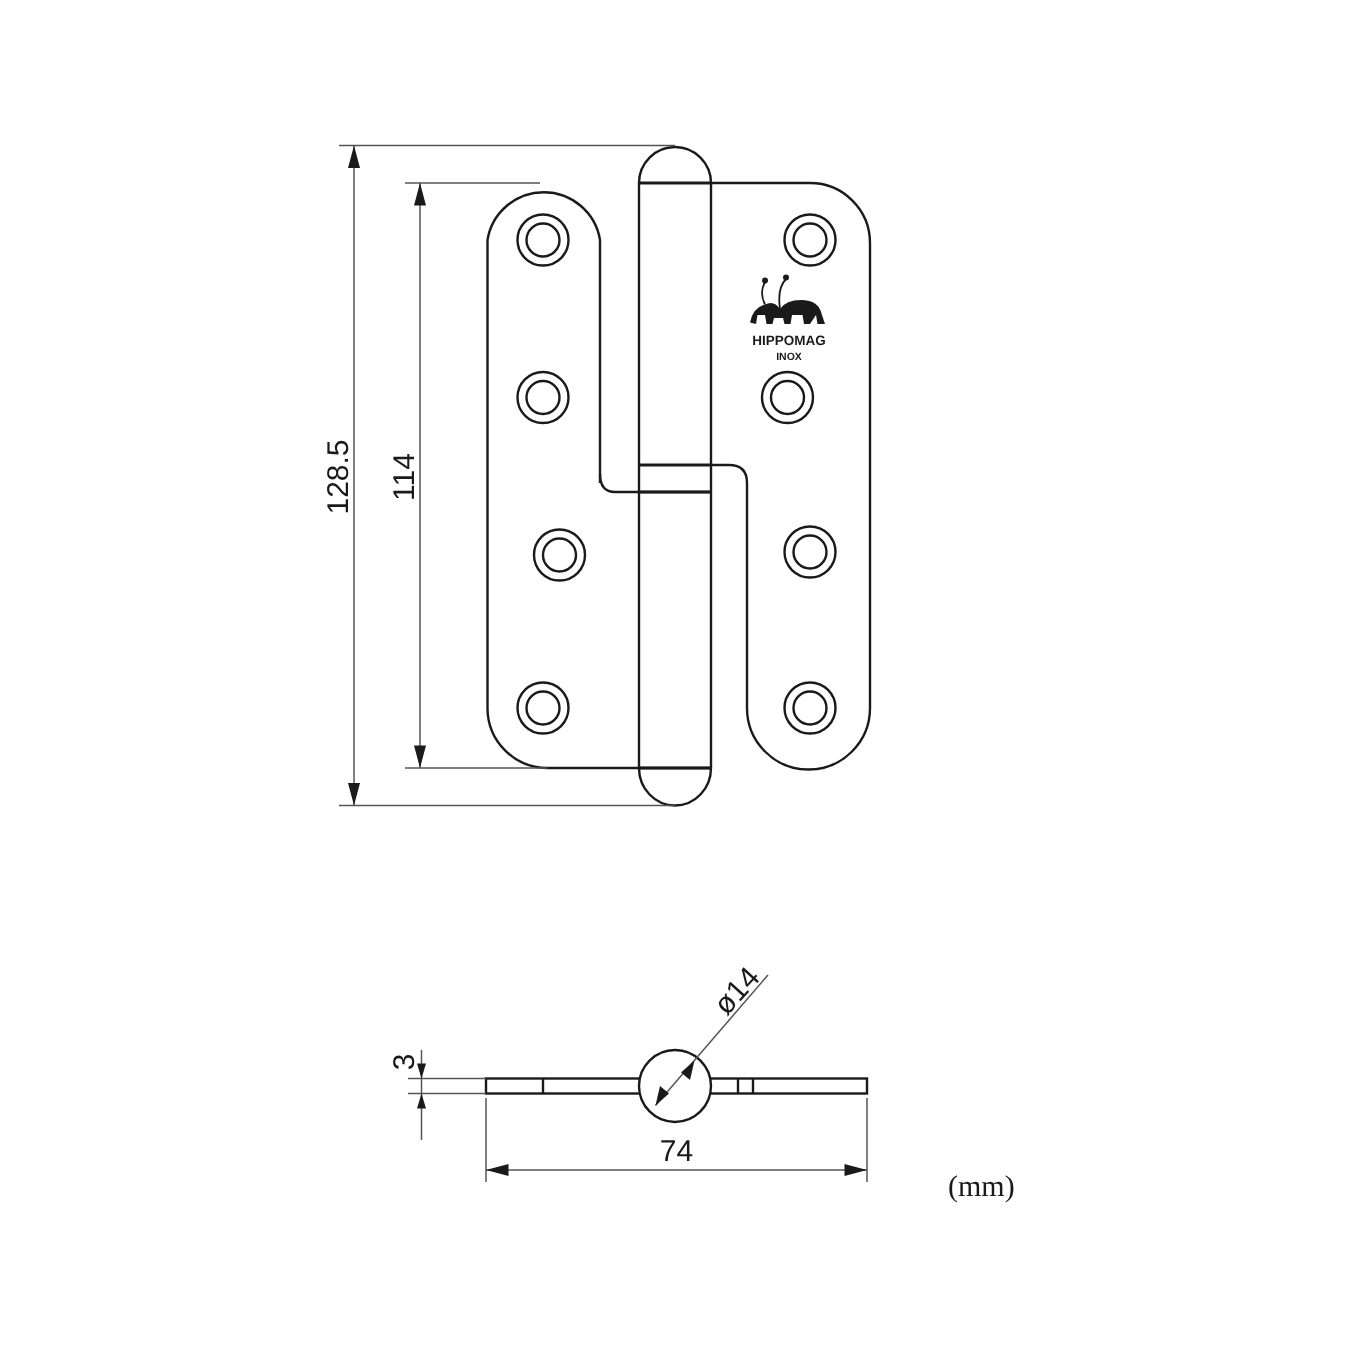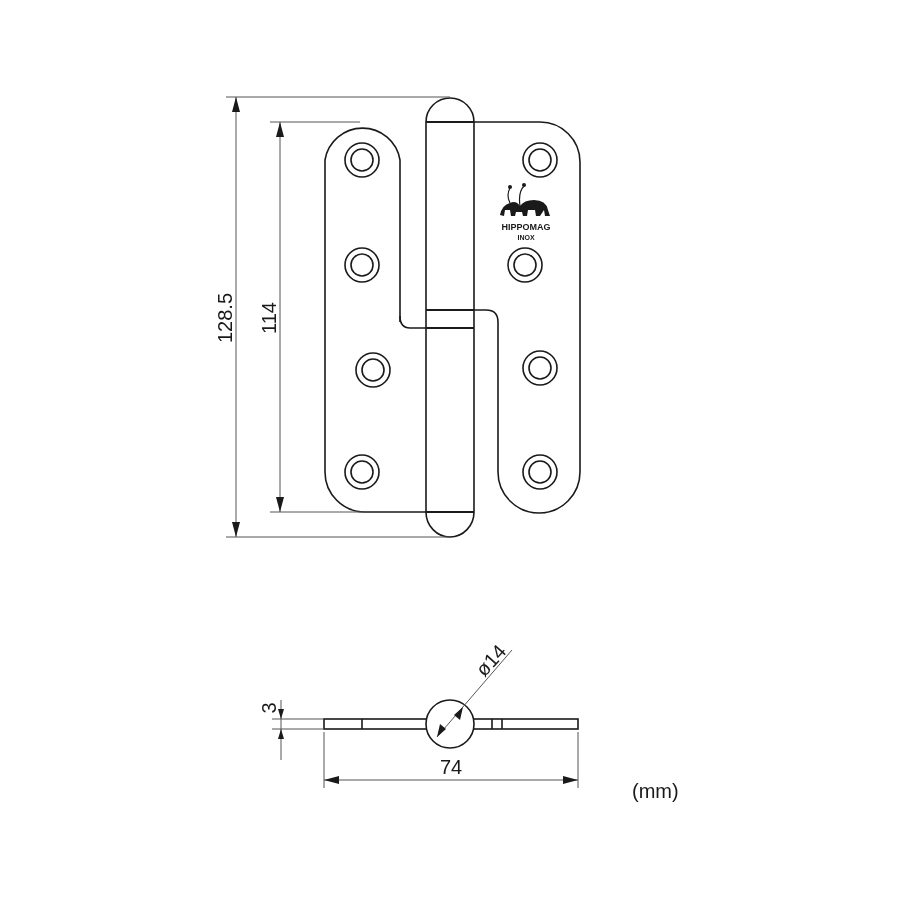--- a/index.html
+++ b/index.html
@@ -1,21 +1,21 @@
 <!DOCTYPE html>
 <html><head>
 <meta charset="utf-8">
 <style>
   html, body { margin: 0; padding: 0; background: #ffffff; }
   body { width: 900px; height: 900px; position: relative; overflow: hidden; font-family: "Liberation Sans", sans-serif; }
   svg { position: absolute; left: 0; top: 0; }
   .outline { fill: none; stroke: #1a1a1a; stroke-width: 1.6; }
   .thin { fill: none; stroke: #555555; stroke-width: 1; }
   .dimtext { font-family: "Liberation Sans", sans-serif; font-size: 20px; fill: #1a1a1a; }
-  .unit { position: absolute; left: 632px; top: 780px; font-size: 20px; color: #1a1a1a; font-family: Liberation Sans, sans-serif; }
+  .unit { position: absolute; left: 632px; top: 780px; font-size: 20px; color: #1a1a1a; font-family: Liberation Serif, serif; }
   .logo-text { font-family: "Liberation Sans", sans-serif; font-weight: bold; fill: #1a1a1a; }
 </style>
 </head>
 <body>
 
 <svg width="900" height="900" viewBox="0 0 900 900">
 
   <g>
 
     <path class="outline" d="M 400 322 L 400 160 A 38 38 0 0 0 325 160 L 325 472 A 40 40 0 0 0 365 512 L 474 512"></path>

